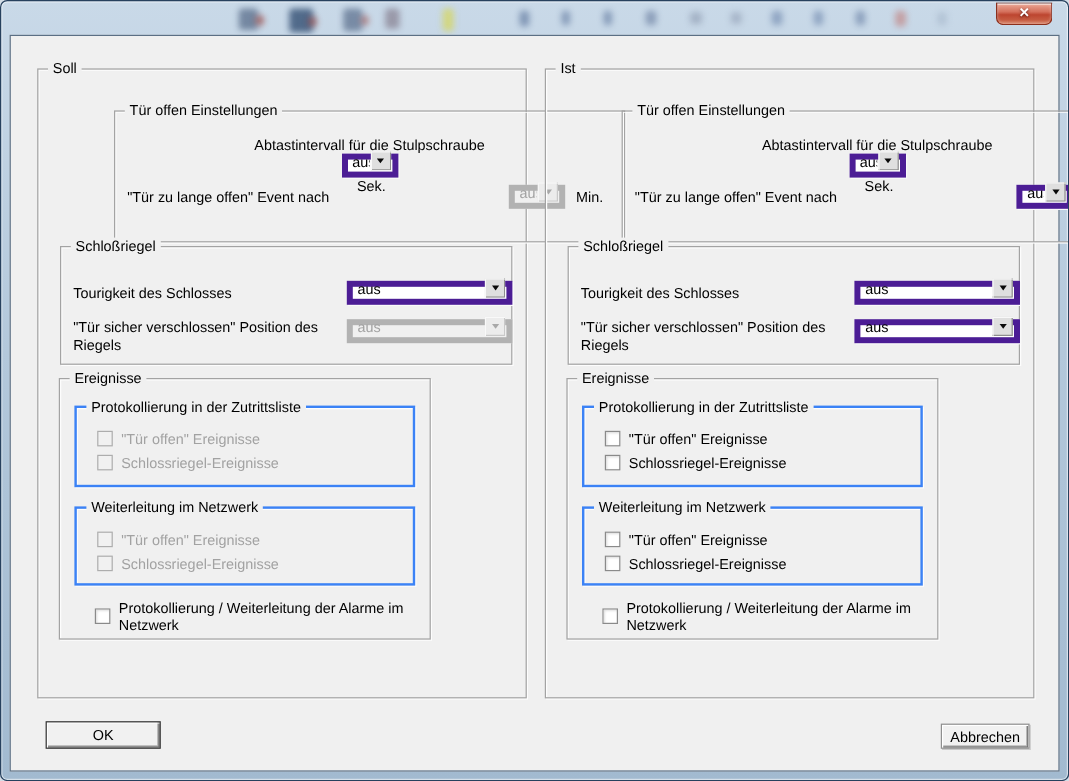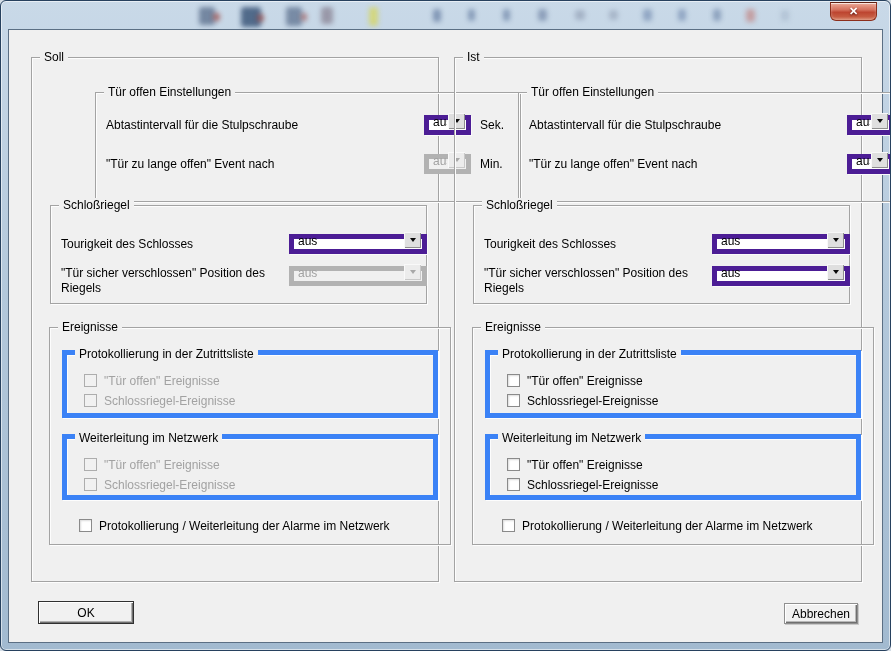--- a/index.html
+++ b/index.html
@@ -50,29 +50,29 @@
     position: absolute; top: -8px; left: 8px; background: #f0f0f0;
     padding: 0 4px; line-height: 14px; white-space: nowrap;
   }
 
   .panel { width: 408px; height: 525px; top: 27px; }
   .panel-soll { left: 22px; }
   .panel-ist  { left: 445px; }
 
   .grp-door   { left: 18px; top: 34px;  width: 426px; height: 110px; margin-left: 45px; }
   .grp-lock   { left: 18px; top: 147px; width: 377px; height: 99px; }
-  .grp-events { left: 17px; top: 269px; width: 402px; height: 218px; }
-  .sub-group  { position: relative; margin: 16px 12px; border: 5px solid #3b82f6;
+  .grp-events { left: 17px; top: 257px; width: 310px; height: 218px; }
+  .sub-group  { position: relative; margin: 16px 12px; border: 2px solid #3b82f6;
                 box-shadow: 1px 1px 0 #fdfdfd, inset 1px 1px 0 #fdfdfd; }
   .sub-log  { margin-top: 22px; height: 68px; }
   .sub-fwd  { margin-top: 12px; height: 66px; }
 
   
   .door-row { display: flex; align-items: center; margin: 0 10px 17px 10px; height: 22px; }
-  .grp-door .door-row:first-of-type { margin-top: 21px; }
+  .grp-door .door-row:first-of-type { margin-top: 21px; flex-direction: column; }
   .row-label { flex: 1; }
   .unit { width: 30px; margin-left: 9px; }
 
   .lock-row { display: flex; margin: 0 10px; }
   .lock-row .row-label { width: 228px; flex: none; line-height: 15px; }
   .lock-row1 { align-items: center; height: 22px; margin-top: 27px; margin-bottom: 11px; }
   .lock-row2 { align-items: flex-start; }
   .lock-row .combo { margin-left: auto; }
 
   

